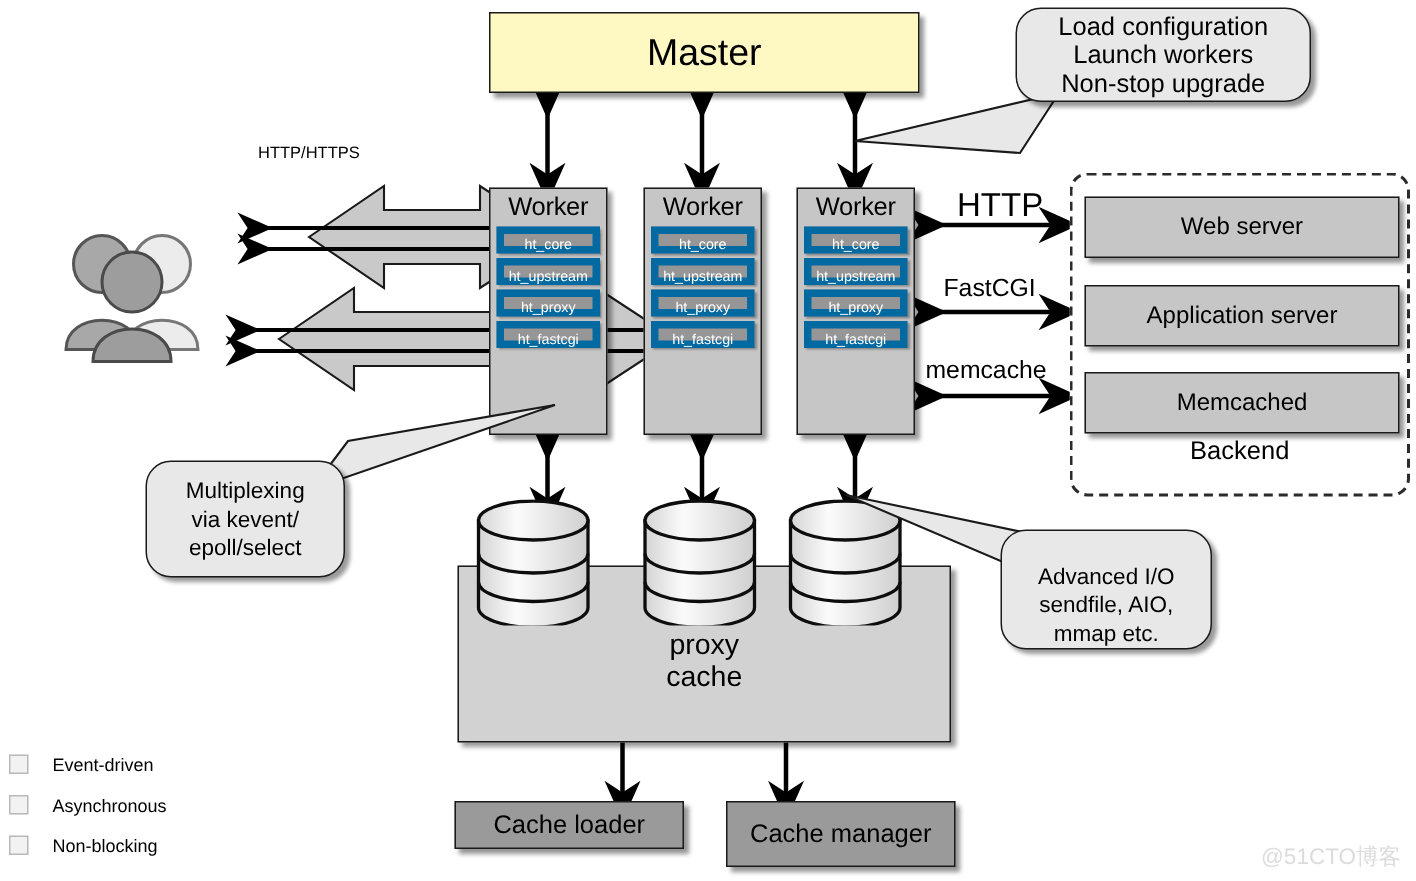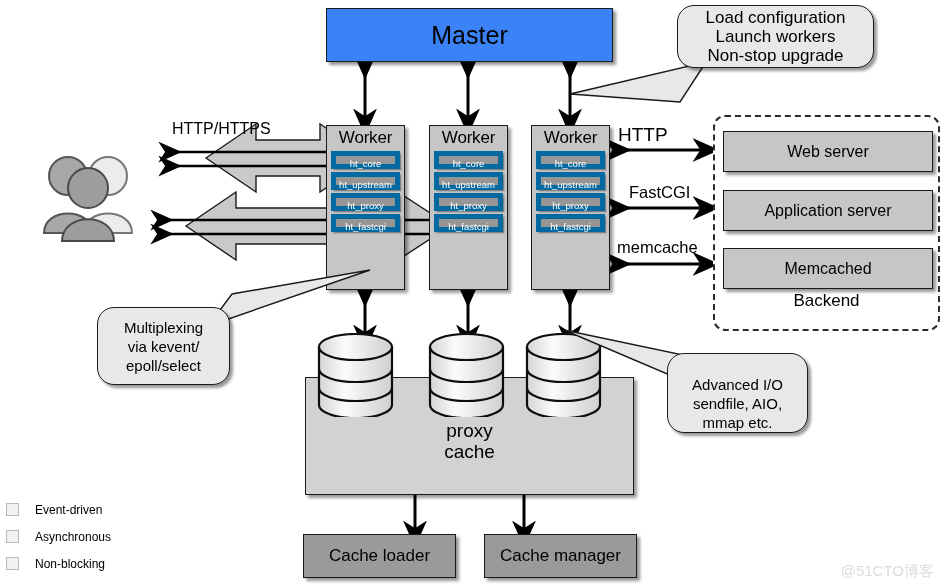--- a/index.html
+++ b/index.html
@@ -23,21 +23,21 @@
   .box {
     box-sizing: border-box;
     border: 1.5px solid #1a1a1a;
     display: flex;
     align-items: center;
     justify-content: center;
     text-align: center;
     color: #000;
     box-shadow: 3px 3px 3px rgba(0,0,0,0.42);
   }
-  .box-light { background: #3b82f6; }
+  .box-light { background: #fef9c3; }
   .box-mid   { background: #c6c6c6; }
   .box-dark  { background: #9a9a9a; }
 
   #master {
     left: 326px; top: 8px; width: 287px; height: 54px;
     font-size: 25px;
   }
 
   
   .worker {
@@ -111,21 +111,21 @@
     color: #000;
   }
 
   
   .drum { width: 79px; height: 84px; top: 333px; }
   #drum1 { left: 316px; }
   #drum2 { left: 427px; }
   #drum3 { left: 524px; }
 
   
-  #cacheloader  { left: 303px; top: 534px; width: 153px; height: 44px; font-size: 17px; }
+  #cacheloader  { left: 303px; top: 534px; width: 153px; height: 32px; font-size: 17px; }
   #cachemanager { left: 484px; top: 534px; width: 153px; height: 44px; font-size: 17px; }
 
   
   .callout {
     box-sizing: border-box;
     background: #e8e8e8;
     border: 1.5px solid #1a1a1a;
     border-radius: 17px;
     box-shadow: 3px 3px 3px rgba(0,0,0,0.40);
     color: #000;
@@ -134,22 +134,22 @@
     justify-content: center;
     text-align: center;
     line-height: 19px;
   }
   #callout-master  { left: 677px; top: 5px;   width: 197px; height: 63px;  font-size: 17px; }
   #callout-mux     { left: 97px;  top: 307px; width: 133px; height: 78px;  font-size: 15px; }
   #callout-io      { left: 667px; top: 353px; width: 141px; height: 80px;  font-size: 15px; align-items: flex-end; }
 
   
   .lbl { position: absolute; color: #000; }
-  #lbl-httphttps { left: 172px; top: 120px; font-size: 16px; }
-  #lbl-http      { left: 618px; top: 124px; font-size: 19px; }
+  #lbl-httphttps { left: 172px; top: 96px; font-size: 11px; }
+  #lbl-http      { left: 638px; top: 124px; font-size: 22px; }
   #lbl-fastcgi   { left: 629px; top: 183px; font-size: 16.5px; }
   #lbl-memcache  { left: 617px; top: 238px; font-size: 16.5px; }
 
   
   #bullets { position: absolute; left: 6px; top: 496px; }
   .bullet-row {
     display: flex;
     align-items: center;
     height: 27px;
   }

